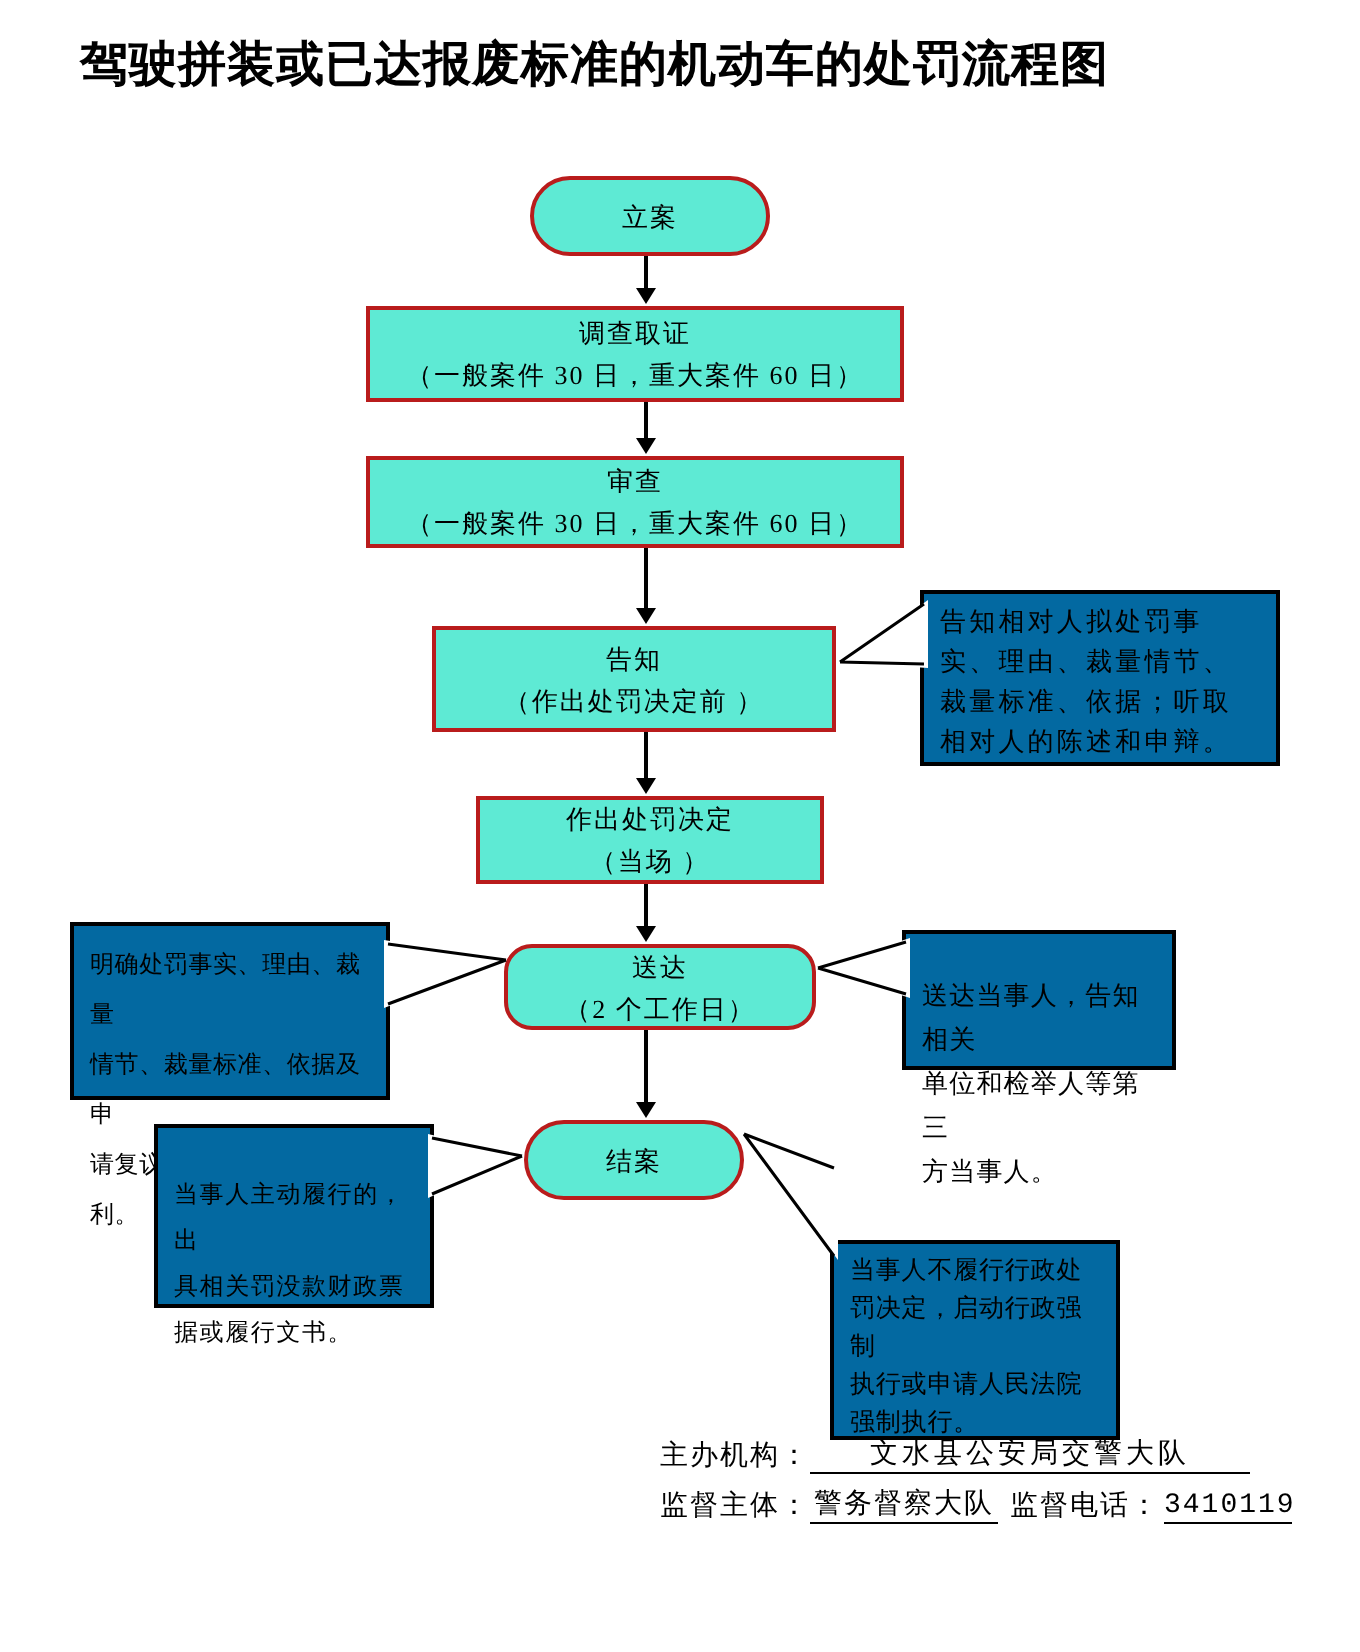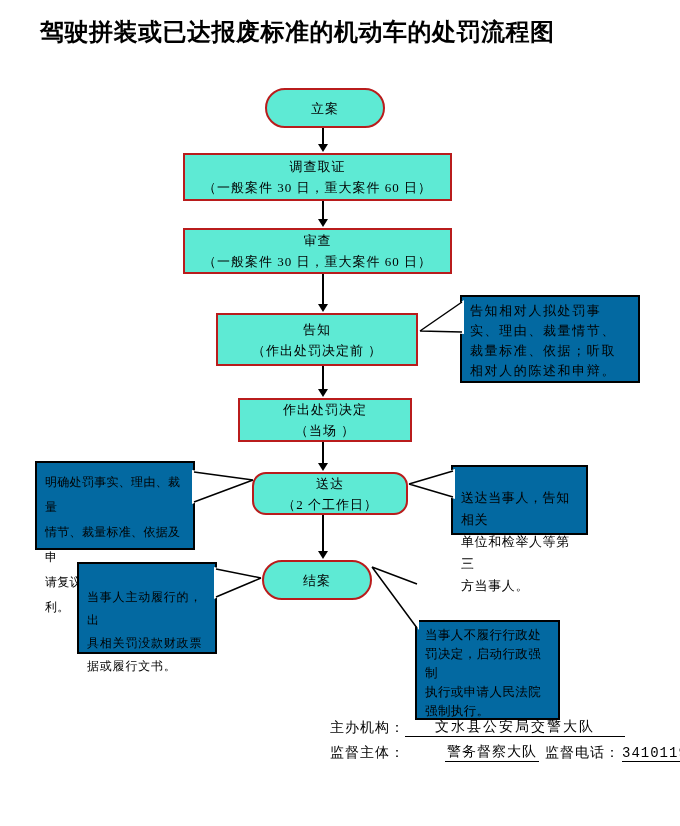--- a/index.html
+++ b/index.html
@@ -18,21 +18,21 @@
   .ann-deliver-left{left:35px;top:461px;width:160px;height:89px;font-size:12px;line-height:25px;letter-spacing:0.3px;padding-top:7px;}
   .ann-deliver-right{left:451px;top:465px;width:137px;height:70px;line-height:22px;letter-spacing:0.6px;padding-top:20px;}
   .ann-close-left{left:77px;top:562px;width:140px;height:92px;font-size:12px;line-height:23px;letter-spacing:0.8px;padding-top:22px;}
   .ann-close-right{left:415px;top:572px;width:145px;height:100px;font-size:12.5px;line-height:19px;letter-spacing:0.4px;padding-top:4px;margin-top:48px;}
   .overlay{position:absolute;left:0;top:0;z-index:5;pointer-events:none;}
   .footer{position:absolute;left:330px;top:712px;font-size:14px;}
   .frow{display:flex;align-items:flex-end;white-space:nowrap;height:25px;}
   .flabel{letter-spacing:1px;}
   .u{display:inline-block;border-bottom:1px solid #000;text-align:center;}
   .u-org{width:220px;letter-spacing:2px;}
-  .u-sup{width:94px;letter-spacing:1px;margin-left:40px;}
+  .u-sup{width:94px;letter-spacing:1px;}
   .u-phone{width:64px;letter-spacing:1px;margin-left:2px;font-family:Liberation Mono, monospace;}
   .gap{display:inline-block;width:6px;}
 </style>
 </head>
 <body>
 
 <div class="page">
 
   <div class="title">驾驶拼装或已达报废标准的机动车的处罚流程图</div>
 

